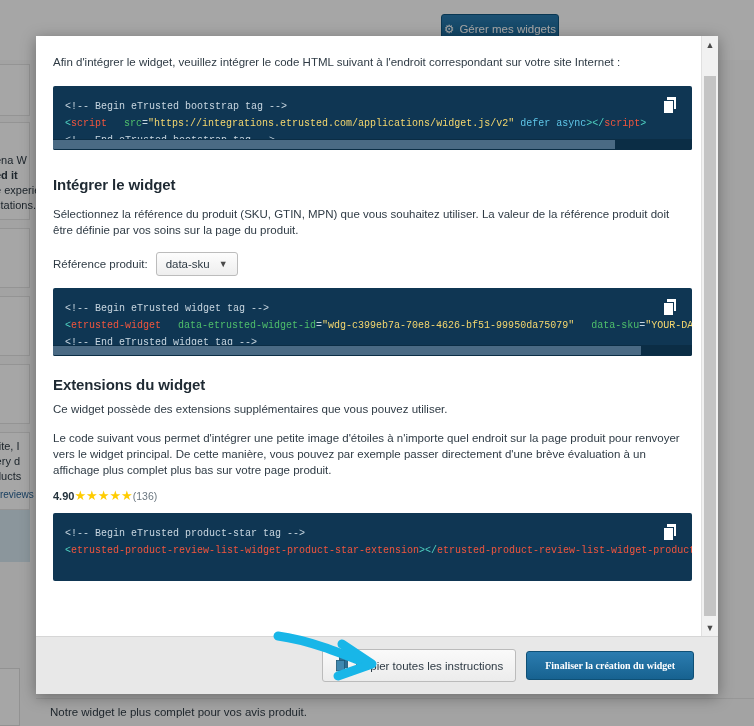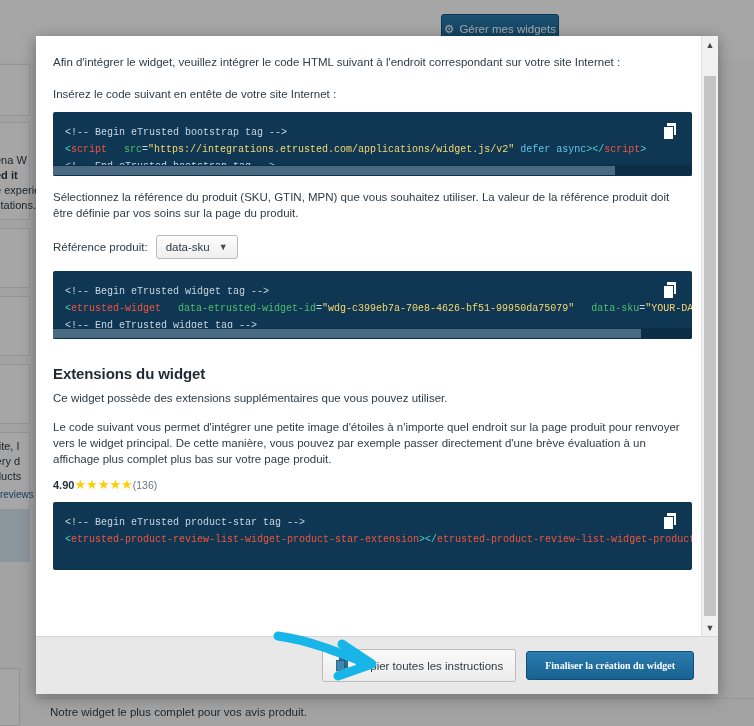--- a/index.html
+++ b/index.html
@@ -248,37 +248,37 @@
   <div class="bg-dim"></div>
 </div>
 
 <div id="modal">
 
   <div class="modal-scrollarea">
     <div class="modal-content">
 
       <p class="intro" id="introText">Afin d'intégrer le widget, veuillez intégrer le code HTML suivant à l'endroit correspondant sur votre site Internet :</p>
 
-      <p class="sec-p">Insérez le code suivant en entête de votre site Internet :</p>
 
       <div class="code-block" style="height:64px;">
         <div class="line cm">&lt;!-- Begin eTrusted bootstrap tag --&gt;</div>
         <div class="line" id="code0"><span class="br">&lt;</span><span class="tg">script</span><span class="eq"> </span><span class="at">src</span><span class="eq">=</span><span class="vl">"https://integrations.etrusted.com/applications/widget.js/v2"</span><span class="kw"> defer async</span><span class="br">&gt;&lt;/</span><span class="tg">script</span><span class="br">&gt;</span></div>
         <div class="line cm">&lt;!-- End eTrusted bootstrap tag --&gt;</div>
         <span class="copy-icon">
           <svg width="18" height="20" viewBox="0 0 18 20" aria-hidden="true">
             <rect x="4.5" y="0.5" width="10" height="13" fill="#fff" stroke="#0f3653"></rect>
             <rect x="1.5" y="4.5" width="10" height="13" fill="#fff" stroke="#0f3653"></rect>
           </svg>
         </span>
         <div class="scrollx">
           <div class="thumb" style="width:88%;"></div>
         </div>
       </div>
 
+      <h2 class="sec" style="margin-top:26px;">Intégrer le widget</h2>
       <p class="sec-p" style="margin-top:13px;">Sélectionnez la référence du produit (SKU, GTIN, MPN) que vous souhaitez utiliser. La valeur de la référence produit doit être définie par vos soins sur la page du produit.</p>
 
       <div class="ref-row">
         <span class="ref-label">Référence produit:</span>
         <span class="ref-select">
           <span>data-sku</span>
           <span class="chev">▼</span>
         </span>
       </div>
 
@@ -290,21 +290,21 @@
           <svg width="18" height="20" viewBox="0 0 18 20" aria-hidden="true">
             <rect x="4.5" y="0.5" width="10" height="13" fill="#fff" stroke="#0f3653"></rect>
             <rect x="1.5" y="4.5" width="10" height="13" fill="#fff" stroke="#0f3653"></rect>
           </svg>
         </span>
         <div class="scrollx">
           <div class="thumb" style="width:92%;"></div>
         </div>
       </div>
 
-      <h2 class="sec" style="margin-top:26px;">Extensions du widget</h2>
+      <h2 class="sec" style="margin-top:20px;">Extensions du widget</h2>
       <p class="sec-p">Ce widget possède des extensions supplémentaires que vous pouvez utiliser.</p>
       <p class="sec-p" style="margin-top:13px;">Le code suivant vous permet d'intégrer une petite image d'étoiles à n'importe quel endroit sur la page produit pour renvoyer vers le widget principal. De cette manière, vous pouvez par exemple passer directement d'une brève évaluation à un affichage plus complet plus bas sur votre page produit.</p>
 
       <div class="rating-row">
         <span class="rating-val">4.90</span>
         <span class="stars">★★★★★</span>
         <span class="rating-count">(136)</span>
       </div>
 
       <div class="code-block" style="height:68px; margin-top:10px;">

